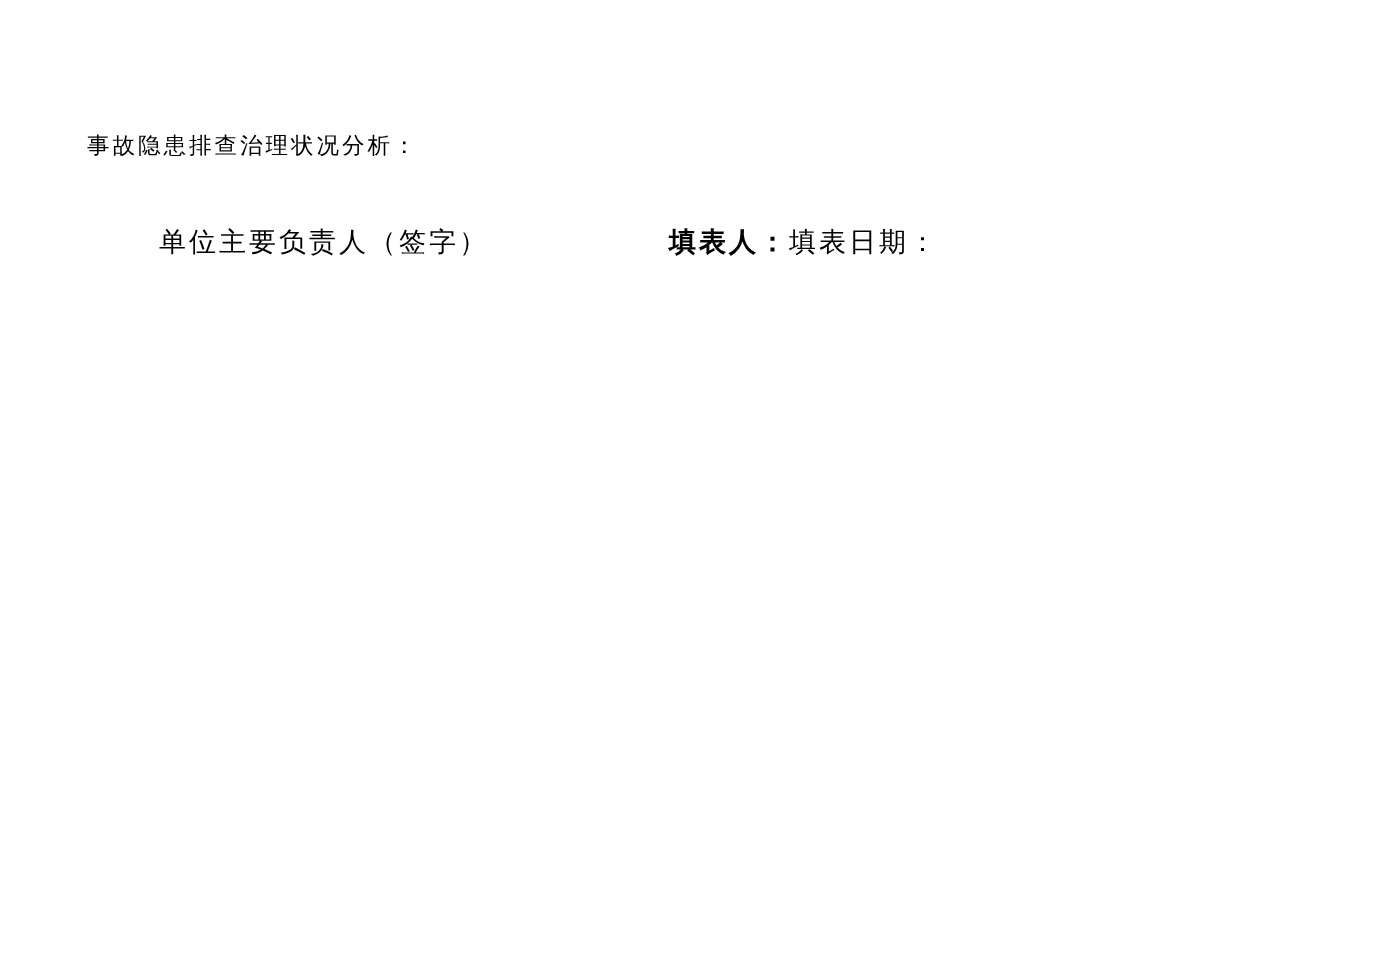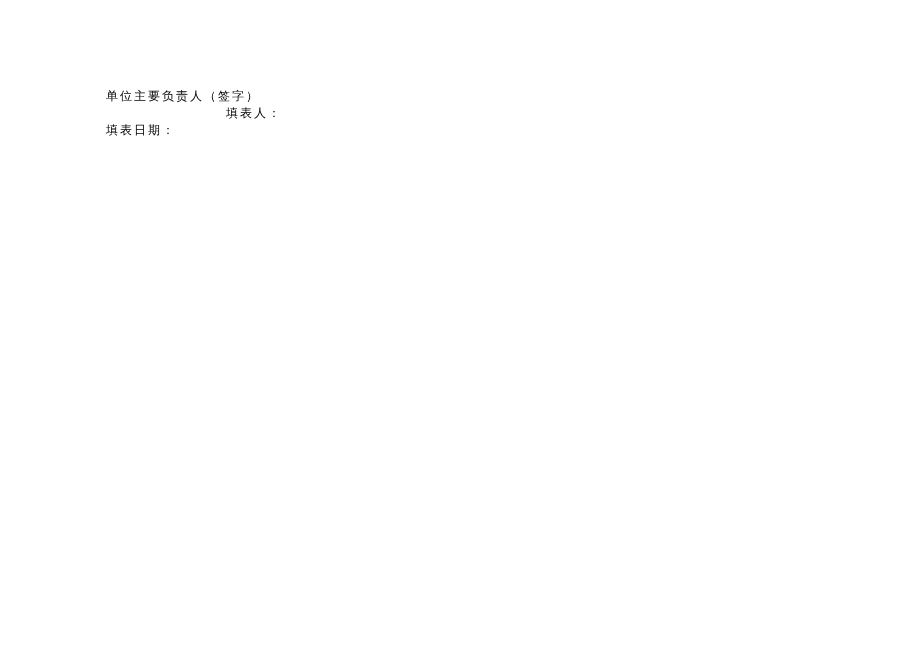--- a/index.html
+++ b/index.html
@@ -18,39 +18,40 @@
     .page {
       padding: 88px 58px 0 58px;
     }
     .title-line {
       font-size: 15px;
       letter-spacing: 2px;
       margin-bottom: 42px;
     }
     .signature-row {
       display: flex;
-      font-size: 12px;
+      font-size: 18px;
       letter-spacing: 2px;
       padding-left: 48px;
-      flex-direction: column;
     }
     .sig-responsible {
       flex: 0 0 auto;
     }
     .sig-preparer {
       margin-left: 120px;
       flex: 0 0 auto;
+      font-weight: bold;
     }
     .sig-date {
       flex: 0 0 auto;
     }
   </style>
 </head>
 <body>
 
 <div class="page">
+  <div class="title-line">事故隐患排查治理状况分析：</div>
 
   <div class="signature-row">
     <div class="sig-responsible">单位主要负责人（签字）</div>
     <div class="sig-preparer">填表人：</div>
     <div class="sig-date">填表日期：</div>
   </div>
 </div>
 
 </body></html>

